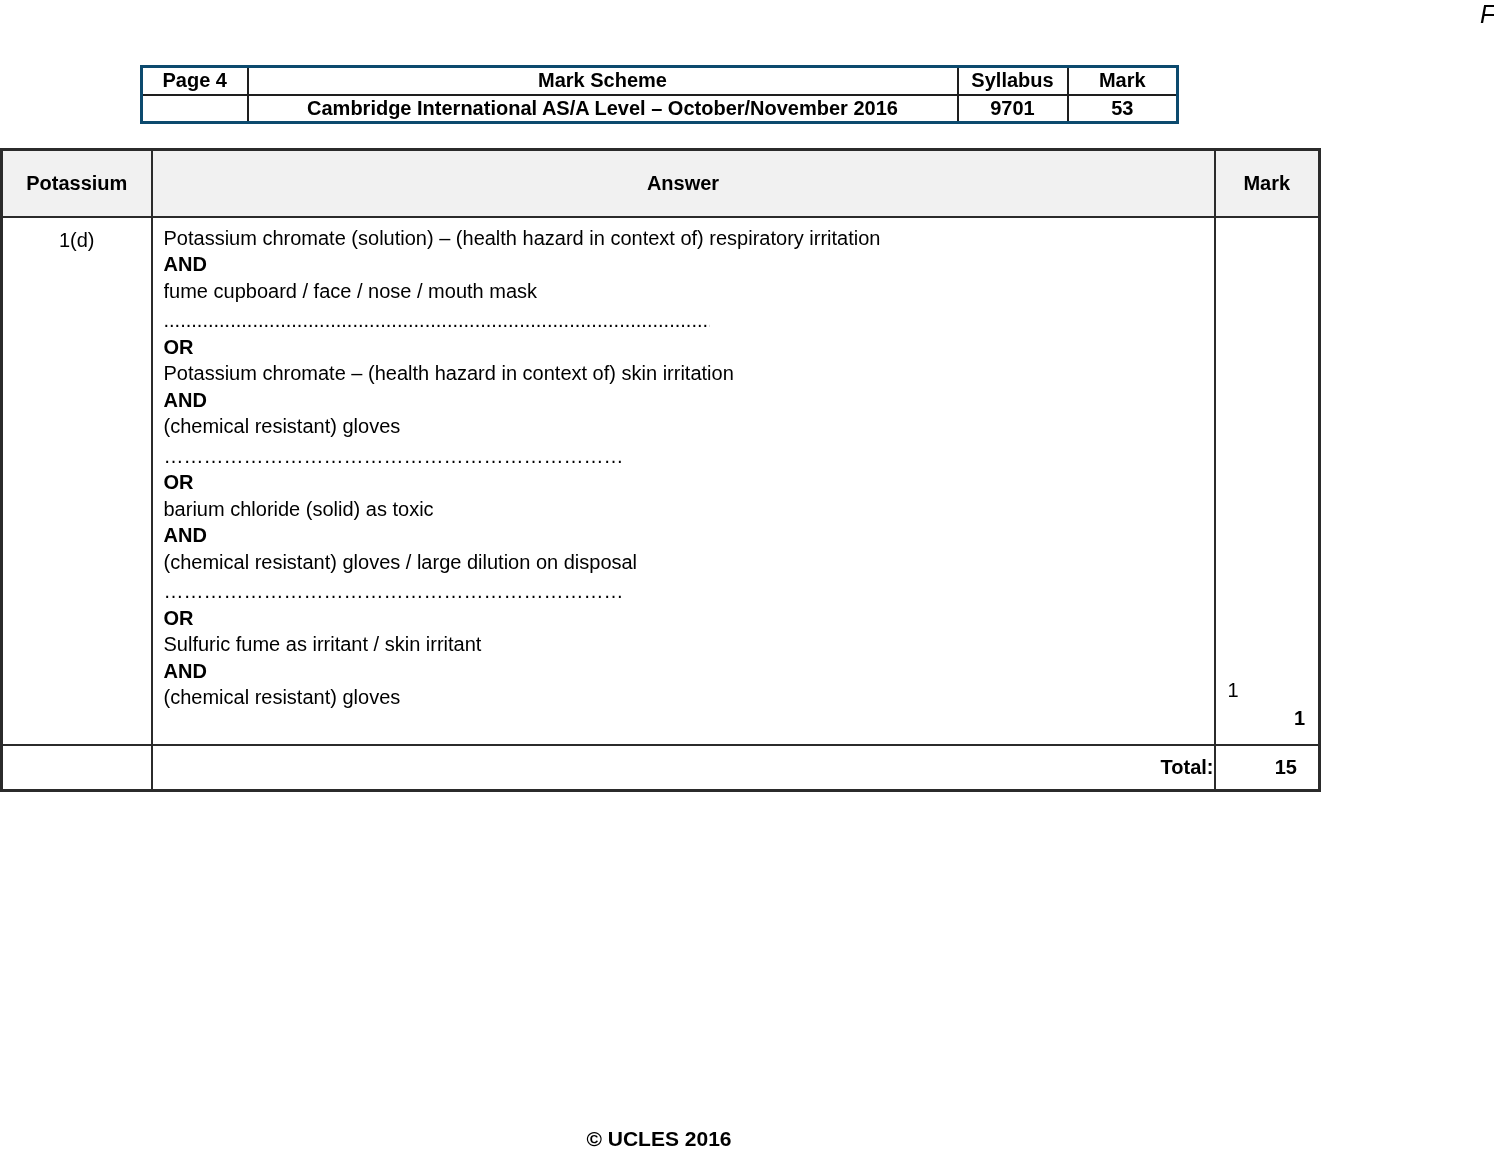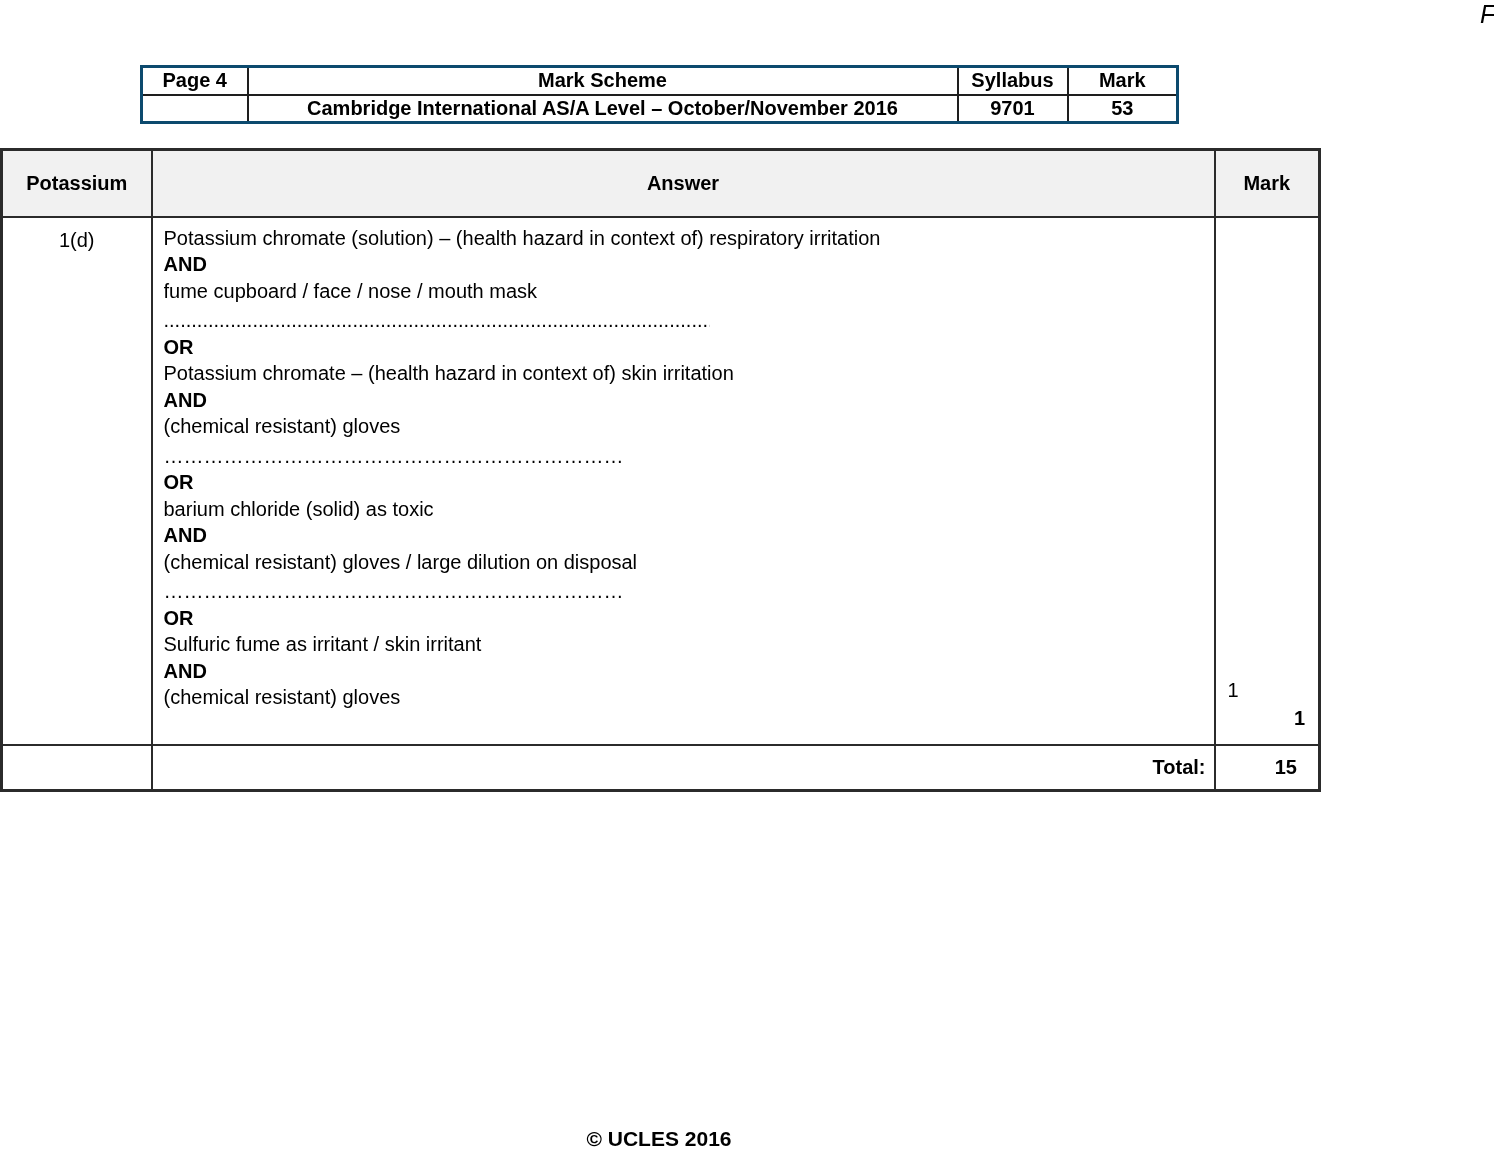--- a/index.html
+++ b/index.html
@@ -83,21 +83,21 @@
     max-width: 546px;
     overflow: hidden;
     white-space: nowrap;
     vertical-align: bottom;
   }
   .m-cell { position: relative; font-size: 20px; vertical-align: top; }
   .m-plain { position: absolute; left: 12px; top: 461px; }
   .m-bold  { position: absolute; right: 13px; top: 489px; font-weight: bold; }
 
   .mt-total td { height: 46px; font-size: 20px; vertical-align: middle; }
-  .total-label { text-align: right; font-weight: bold; padding-right: 8px; }
+  .total-label { text-align: right; font-weight: bold; padding-right: 0; }
   .total-value { text-align: right; font-weight: bold; padding-right: 21px; }
 
   .footer {
     position: absolute;
     left: 0;
     top: 1127px;
     width: 1318px;
     text-align: center;
     font-size: 21px;
     font-weight: bold;

